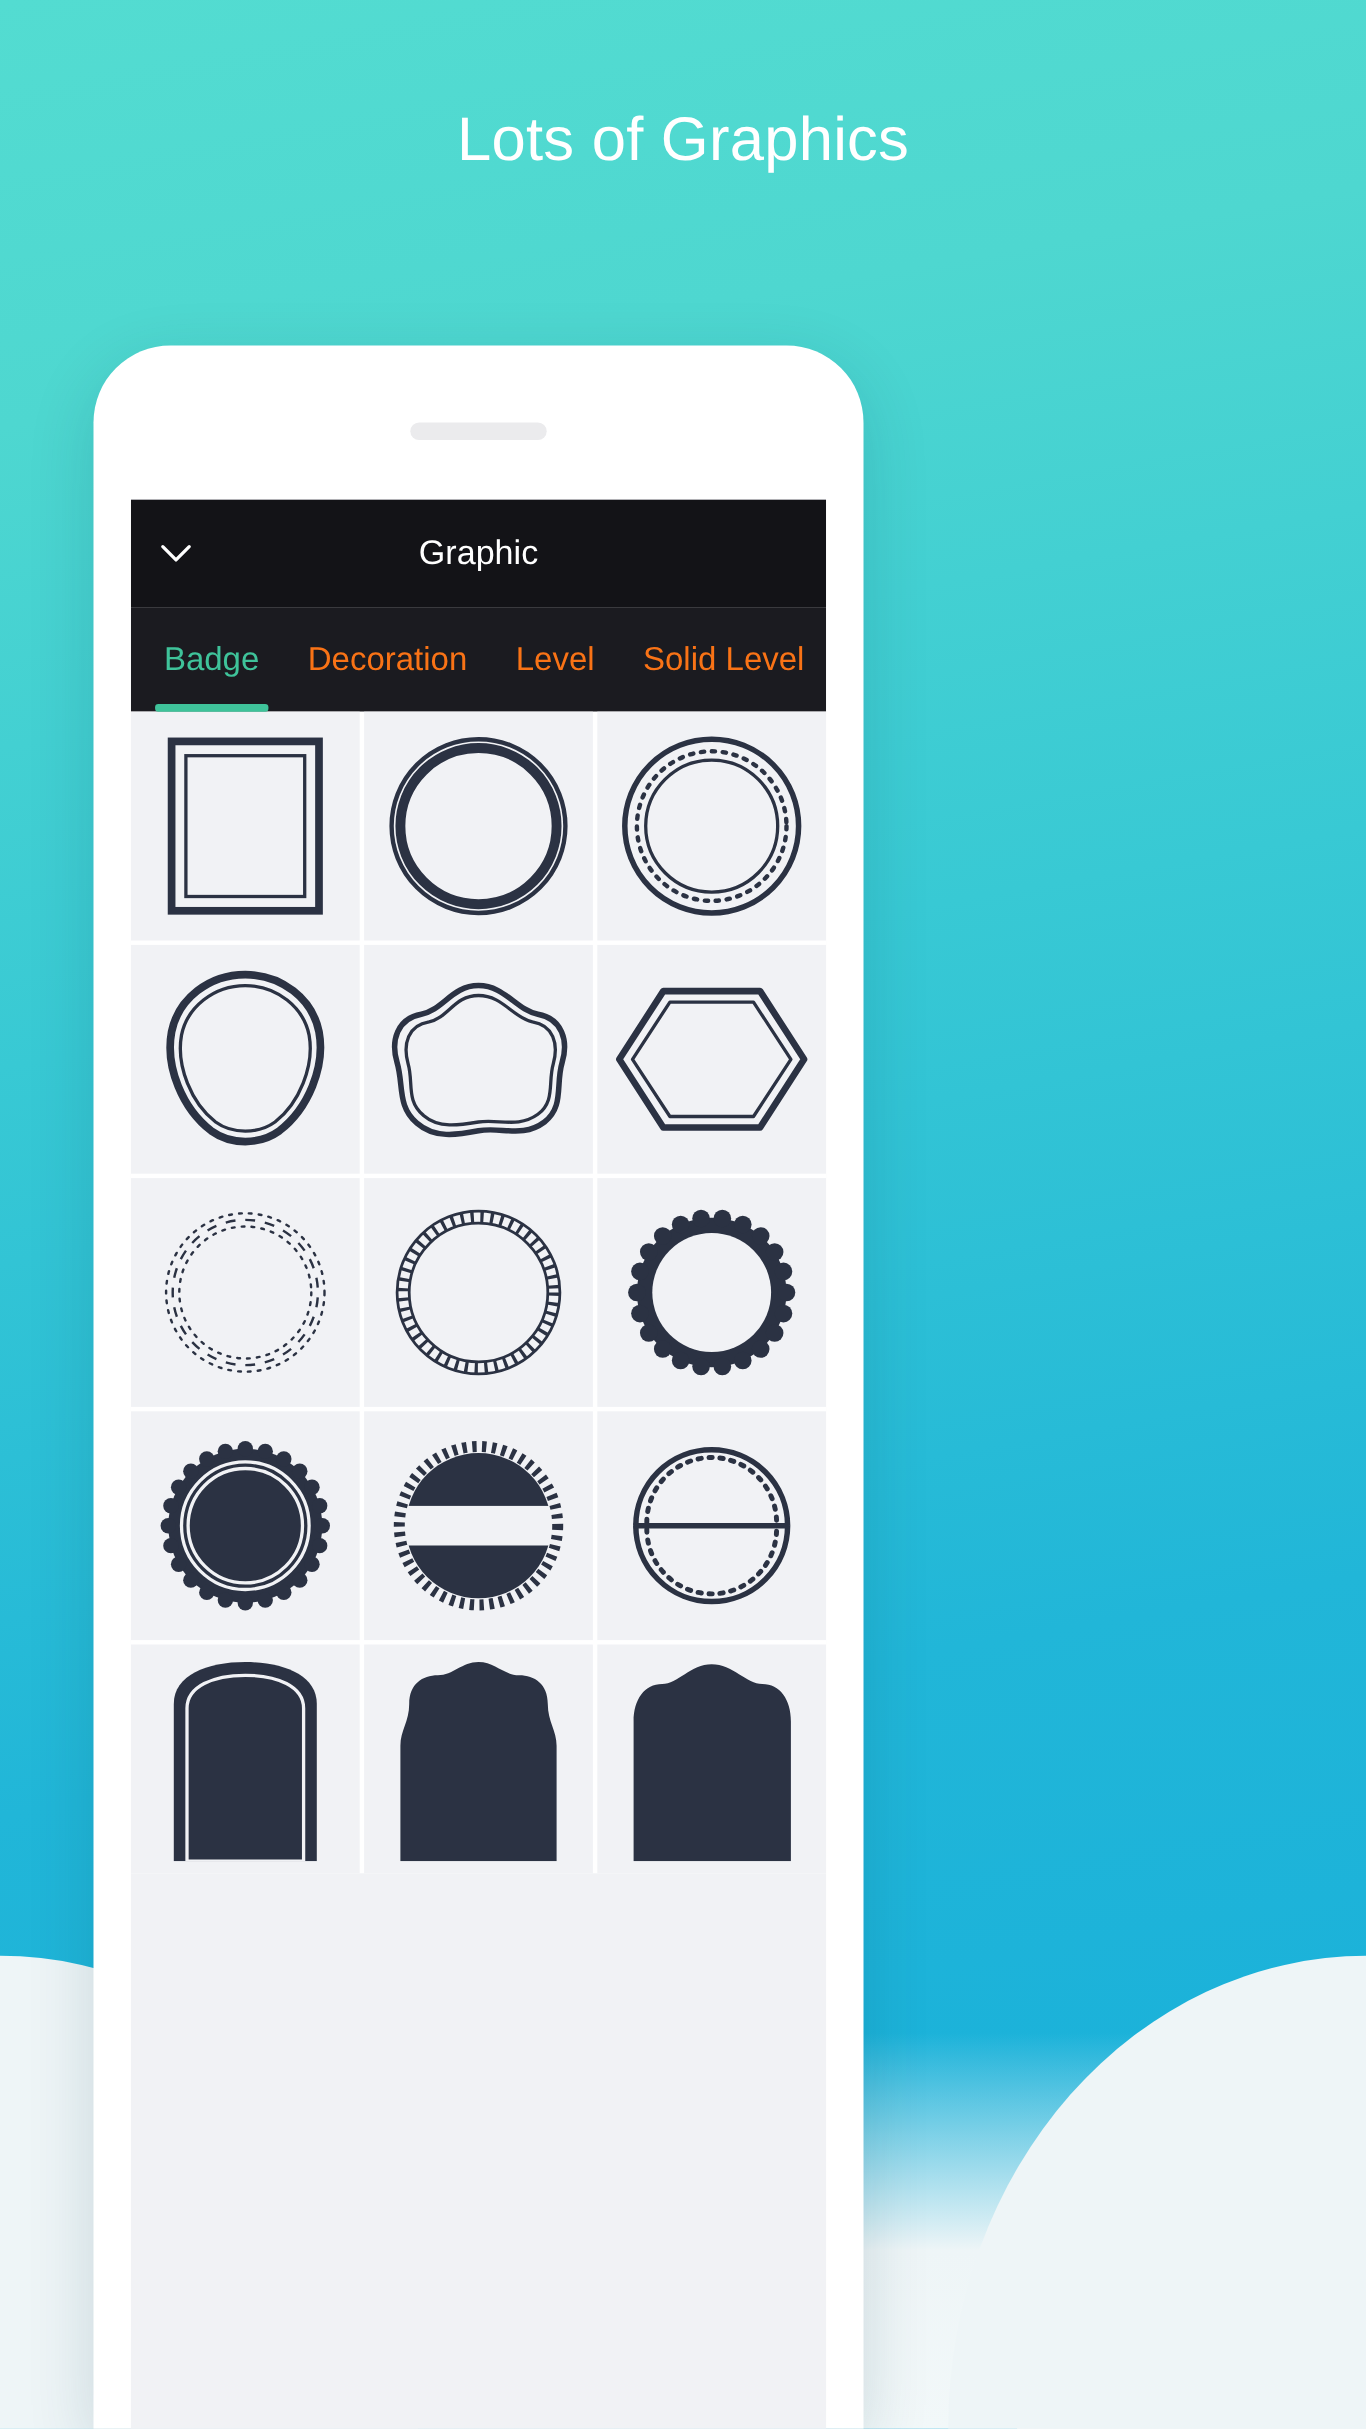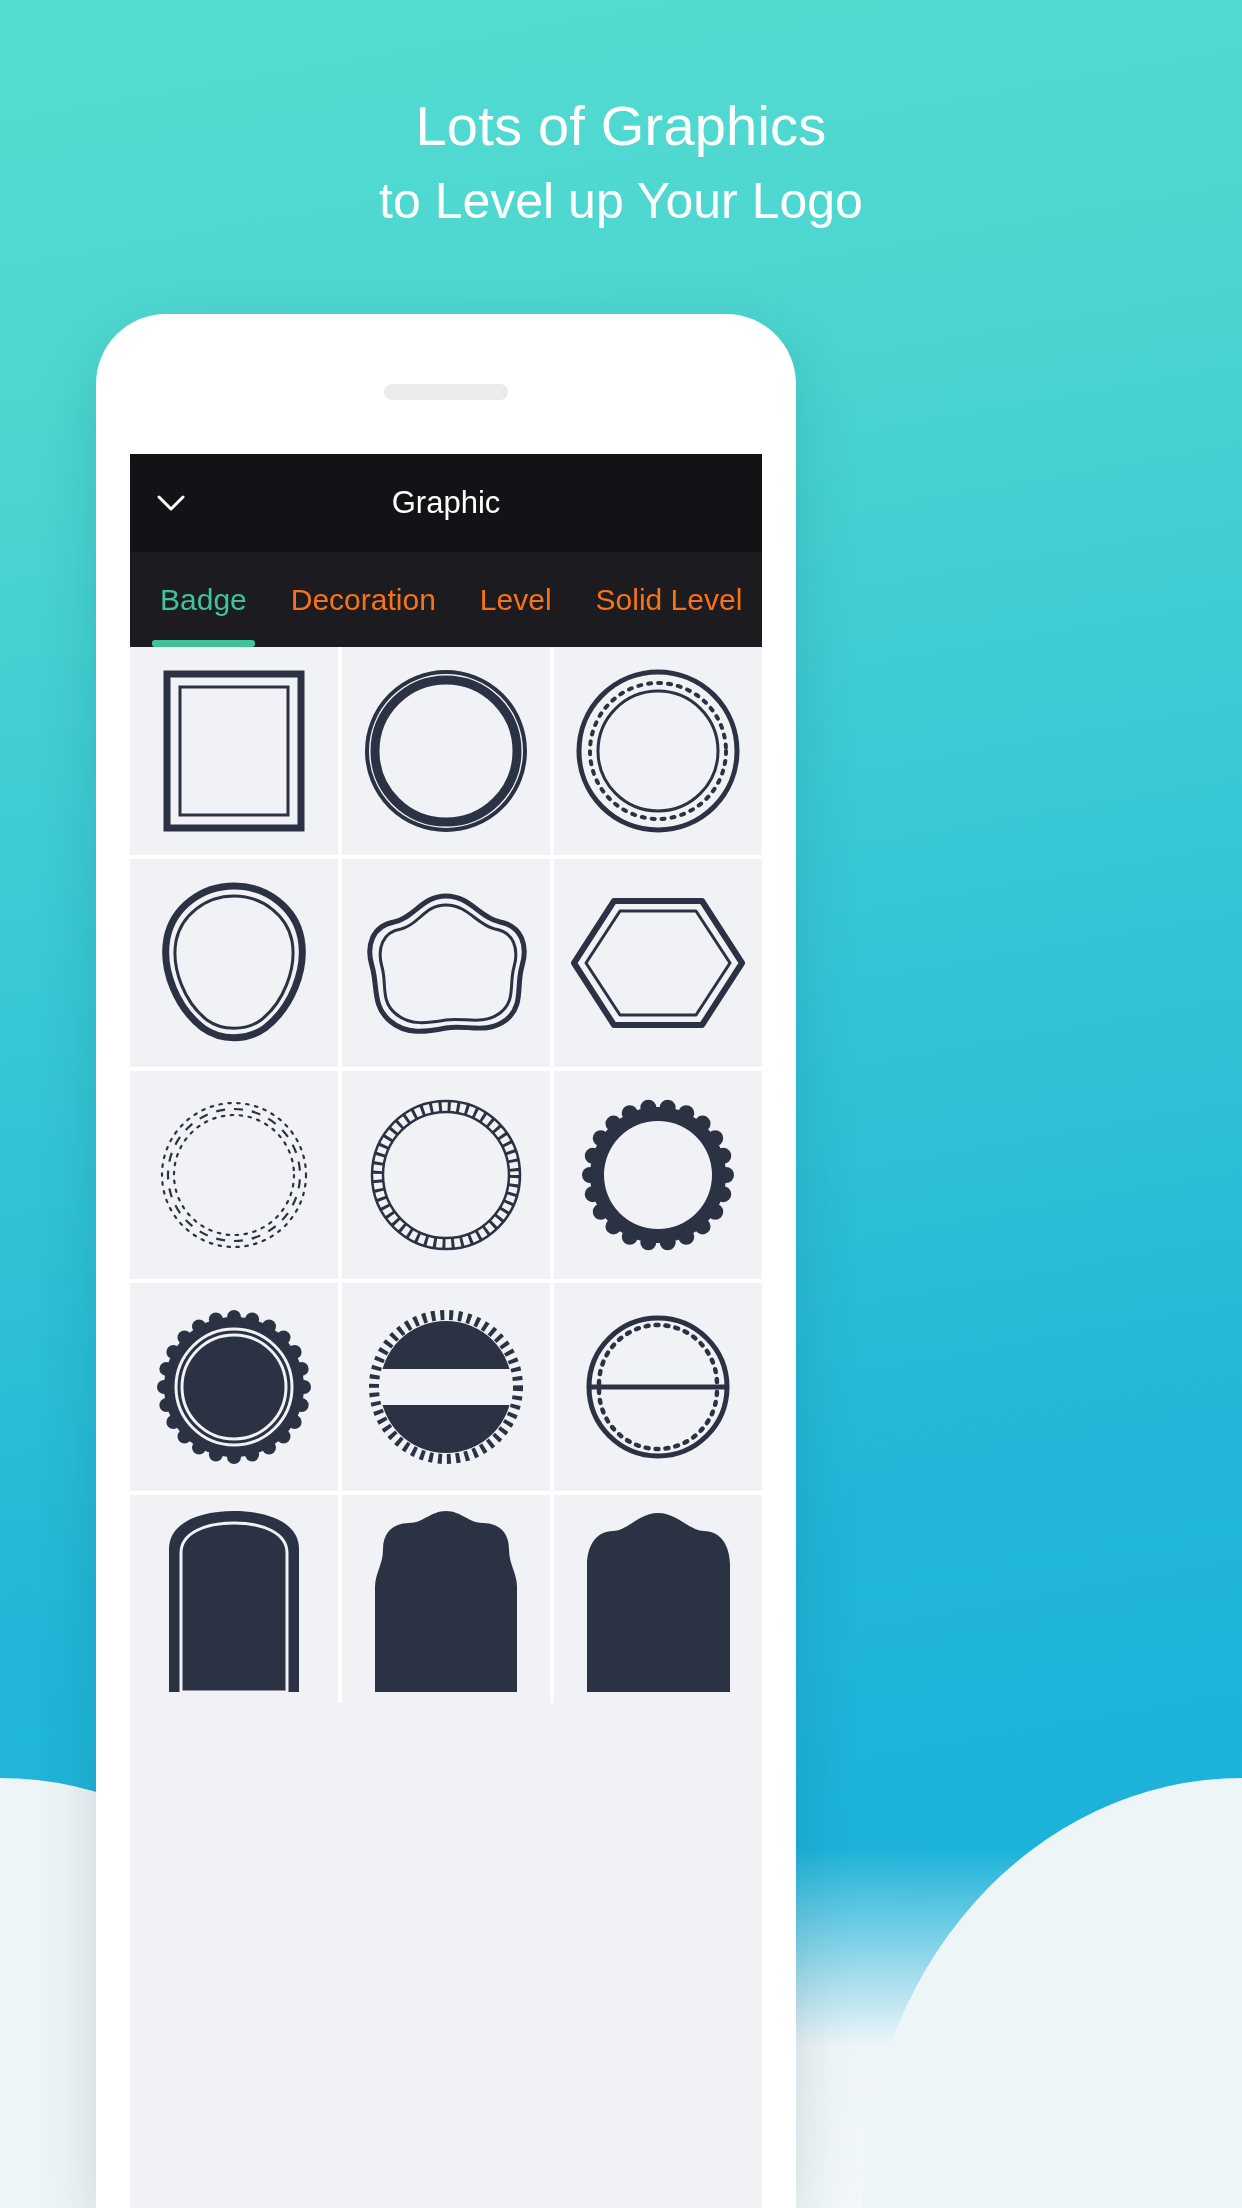--- a/index.html
+++ b/index.html
@@ -36,21 +36,21 @@
     font-size:56px;font-weight:normal;letter-spacing:.2px;line-height:1.08;
     display:block;
   }
   #headline .l2{
     font-size:50px;font-weight:normal;line-height:1.35;
     display:block;margin-top:12px;
   }
 
   
   #phone{
-    position:absolute;left:96px;top:314px;width:700px;height:1894px;
+    position:absolute;left:85px;top:314px;width:700px;height:1894px;
     background:#ffffff;
     border-top-left-radius:70px;border-top-right-radius:70px;
     box-shadow:0 18px 60px rgba(8,60,80,.16);
     overflow:hidden;
     z-index:4;
   }
   #speaker{
     position:absolute;top:70px;left:50%;transform:translateX(-50%);
     width:124px;height:16px;border-radius:8px;background:#ebebed;
   }
@@ -104,21 +104,20 @@
 <body>
 
 <div id="bg">
   <div id="bg-bottom-fade"></div>
   <div id="bg-wedge-left"></div>
   <div id="bg-wedge-right"></div>
 </div>
 
 <div id="headline">
   <span class="l1">Lots of Graphics</span>
-  <span class="l2">to Level up Your Logo</span>
 </div>
 
 <div id="phone">
   <div id="speaker"></div>
 
   <div id="app">
 
     <div id="appbar">
       <div class="chev">
         <svg width="34" height="34" viewBox="0 0 34 34">

